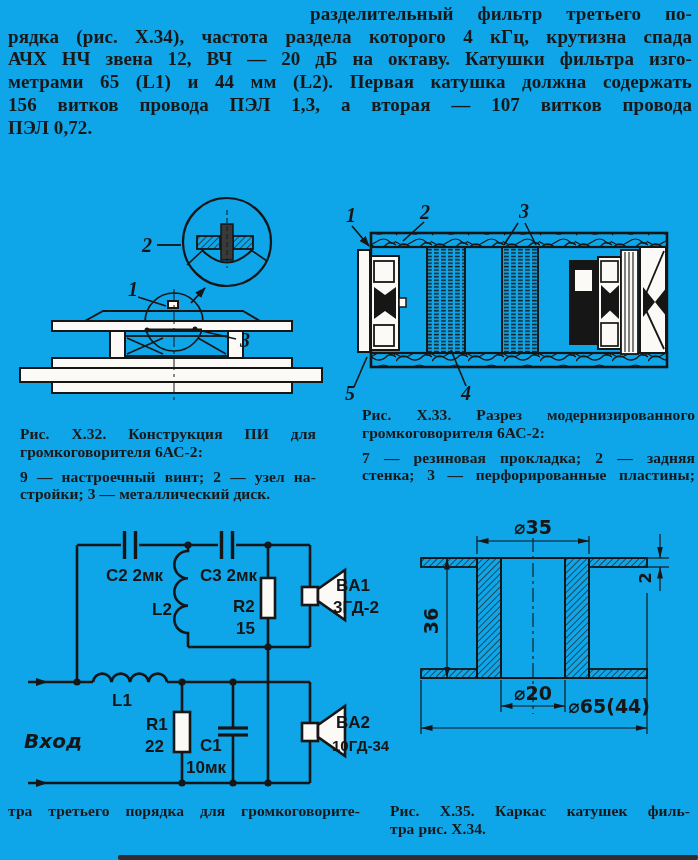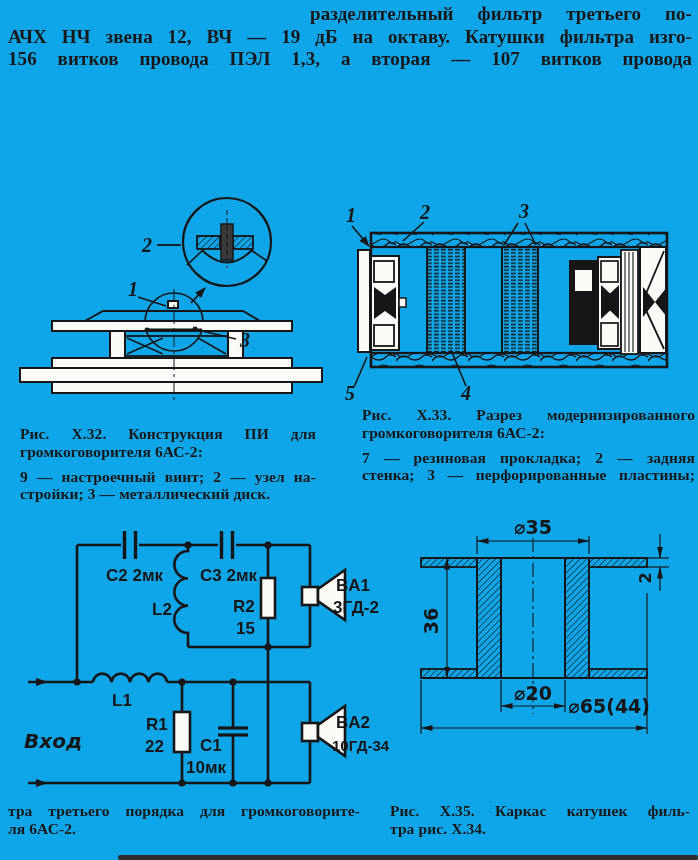--- a/index.html
+++ b/index.html
@@ -56,22 +56,25 @@
         <path d="M0,0 L11,4 L0,8 Z" fill="#161616"></path>
       </marker>
       <marker id="dimarr" markerWidth="12" markerHeight="7" refX="11.5" refY="3.5" orient="auto-start-reverse" markerUnits="userSpaceOnUse">
         <path d="M0,0.6 L12,3.5 L0,6.4 Z" fill="#161616"></path>
       </marker>
     </defs>
   </svg>
 
   <div class="intro">
     <div class="iline first">разделительный фильтр третьего по-</div>
-    <div class="iline">АЧХ НЧ звена 12, ВЧ — 19 дБ на октаву. Катушки фильтра изго-</div>
+    <div class="iline">рядка (рис. X.34), частота раздела которого 4 кГц, крутизна спада</div>
+    <div class="iline">АЧХ НЧ звена 12, ВЧ — 20 дБ на октаву. Катушки фильтра изго-</div>
+    <div class="iline">метрами 65 (L1) и 44 мм (L2). Первая катушка должна содержать</div>
     <div class="iline">156 витков провода ПЭЛ 1,3, а вторая — 107 витков провода</div>
+    <div class="iline last">ПЭЛ 0,72.</div>
   </div>
 
   <svg id="fig32" width="334" height="216" viewBox="8 190 334 216">
     <g stroke="#161616" fill="none" stroke-width="2">
 
       <circle cx="227" cy="242" r="44" stroke-width="2.2"></circle>
       <rect x="197" y="236" width="23" height="13" fill="url(#hatch45)" stroke-width="1.8"></rect>
       <rect x="233" y="236" width="20" height="13" fill="url(#hatch45)" stroke-width="1.8"></rect>
       <rect x="221" y="224" width="12" height="36" fill="#3a3a3a" stroke-width="1.5"></rect>
       <line x1="227" y1="210" x2="227" y2="268" stroke-width="1" stroke-dasharray="5,3"></line>
@@ -298,21 +301,20 @@
     <div class="cap-line">Рис. X.33. Разрез модернизированного</div>
     <div class="cap-line left">громкоговорителя 6АС-2:</div>
     <div class="legend">
       <div class="cap-line">7 — резиновая прокладка; 2 — задняя</div>
       <div class="cap-line">стенка; 3 — перфорированные пластины;</div>
     </div>
   </div>
 
   <div id="cap34" class="cap">
     <div class="cap-line">тра третьего порядка для громкоговорите-</div>
-    <div class="cap-line left">ля 6АС-2.</div>
   </div>
 
   <div id="cap35" class="cap">
     <div class="cap-line">Рис. X.35. Каркас катушек филь-</div>
     <div class="cap-line left">тра рис. X.34.</div>
   </div>
 
   <div class="scan-edge"></div>
 </div>
 

